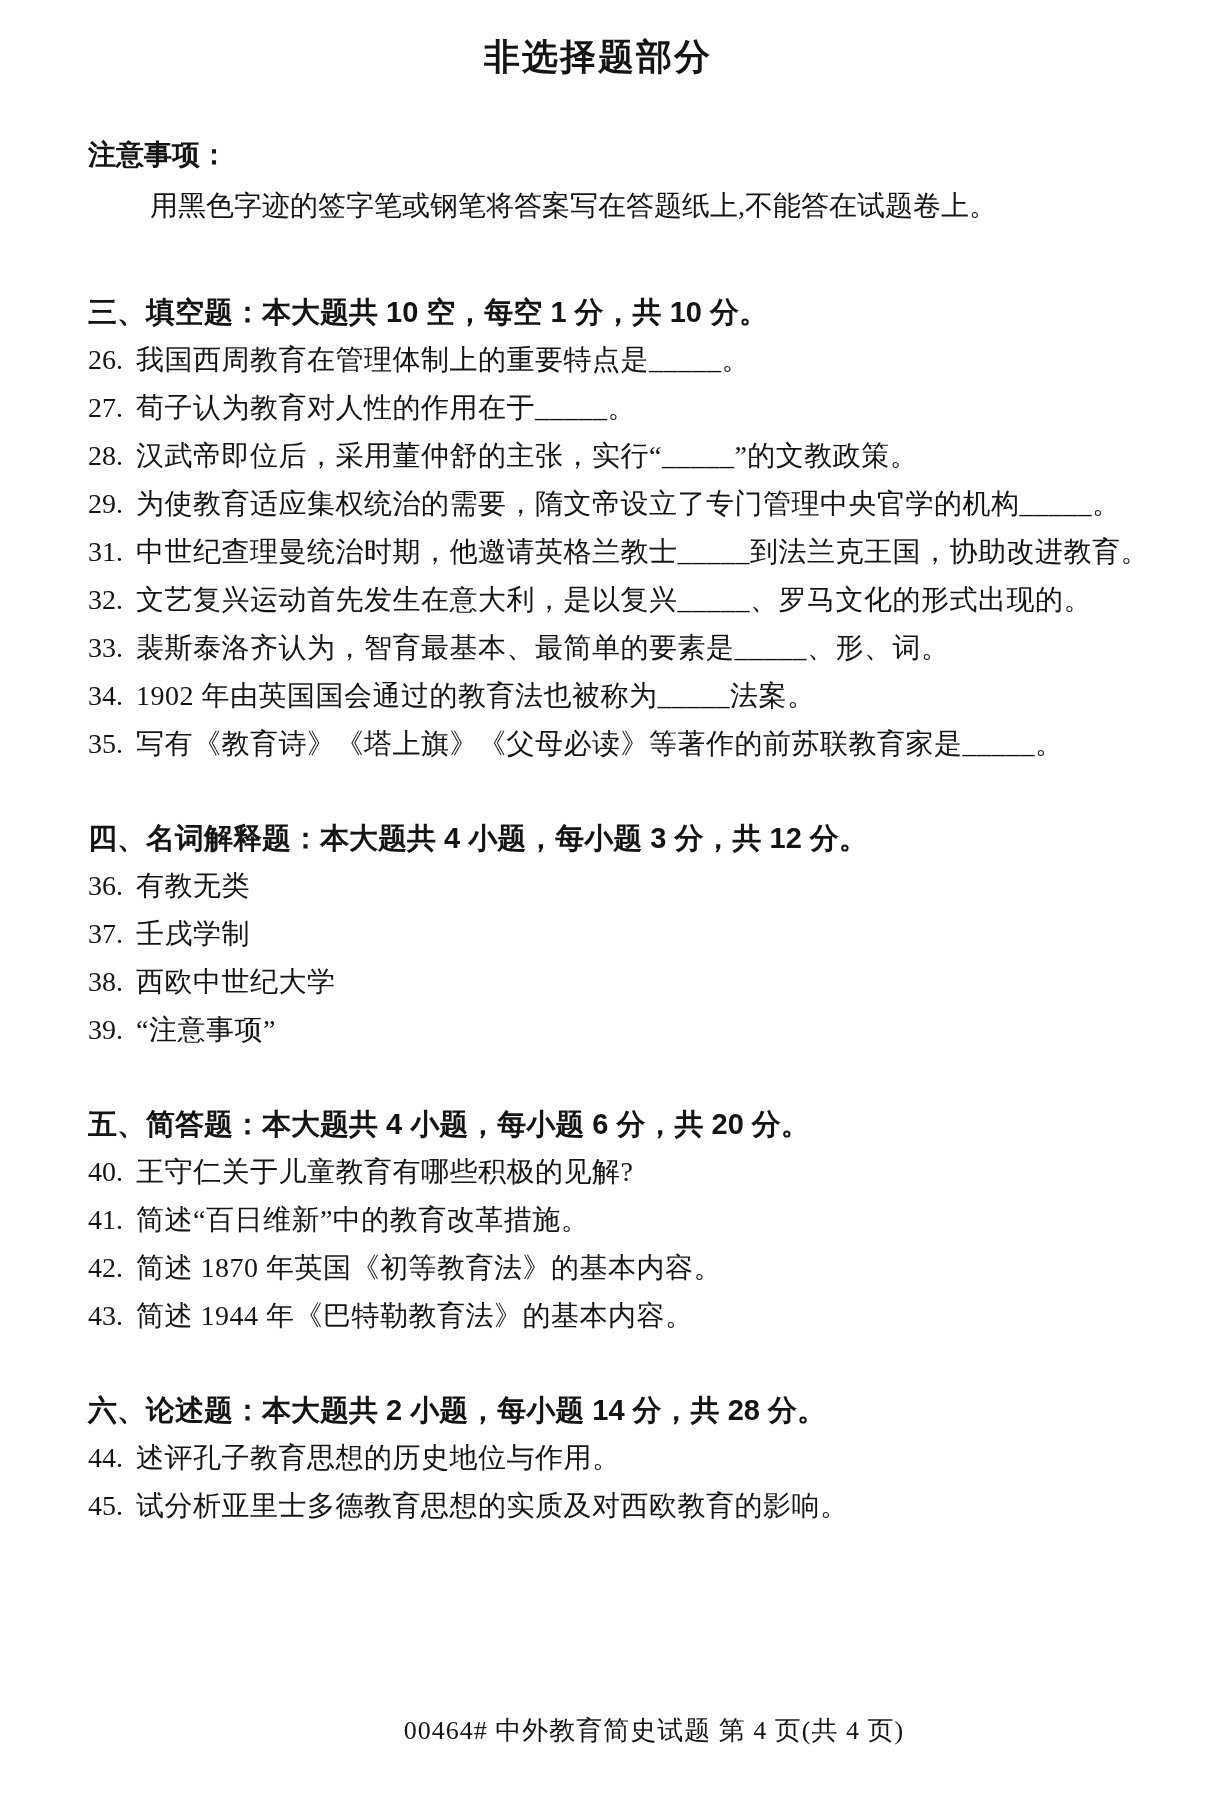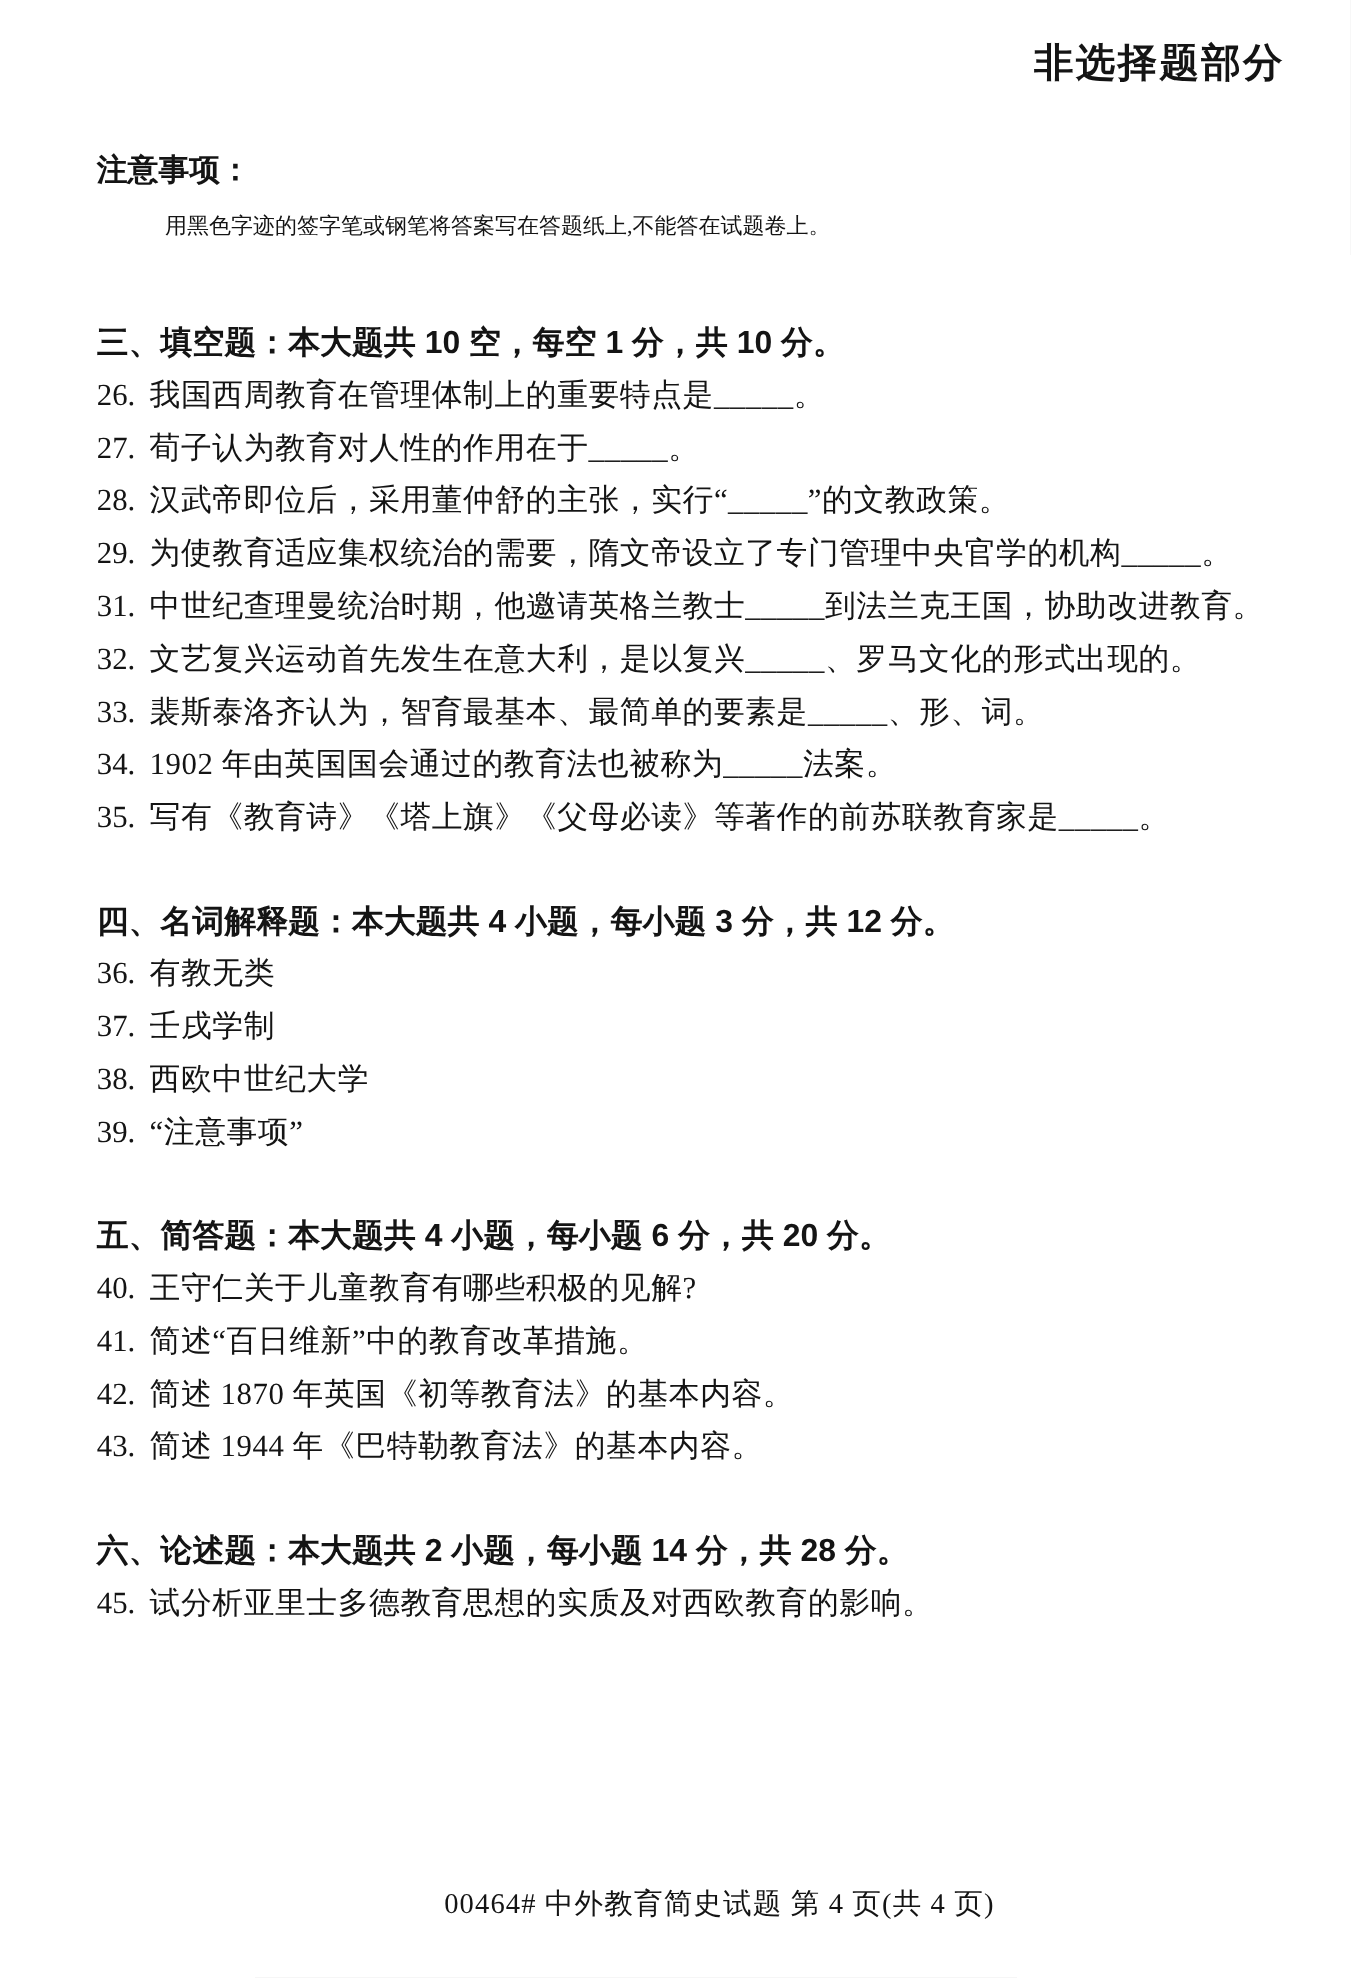--- a/index.html
+++ b/index.html
@@ -9,39 +9,39 @@
     height: 1798px;
     margin: 0 auto;
     background: #ffffff;
     color: #141414;
     font-family: "Liberation Serif", "DejaVu Serif", serif;
     box-sizing: border-box;
     padding: 36px 60px 0 88px;
     overflow: hidden;
   }
   .title {
-    text-align: right;
+    text-align: center;
     font-family: "Liberation Sans", "DejaVu Sans", sans-serif;
     font-weight: bold;
     font-size: 36px;
     line-height: 42px;
     letter-spacing: 2px;
     margin-left: -60px;
   }
   .notice-heading {
     margin-top: 60px;
     font-family: "Liberation Sans", "DejaVu Sans", sans-serif;
     font-weight: bold;
     font-size: 28px;
     line-height: 34px;
   }
   .notice-body {
     margin-top: 16px;
     padding-left: 62px;
-    font-size: 20px;
+    font-size: 28px;
     line-height: 36px;
   }
   .sections { margin-top: 64px; }
   .section { margin-bottom: 46px; }
   .sec-heading {
     font-family: "Liberation Sans", "DejaVu Sans", sans-serif;
     font-weight: bold;
     font-size: 29px;
     line-height: 48px;
   }
@@ -151,20 +151,24 @@
           <span class="qtext">简述 1870 年英国《初等教育法》的基本内容。</span>
         </div>
         <div class="q">
           <span class="qnum">43.</span>
           <span class="qtext">简述 1944 年《巴特勒教育法》的基本内容。</span>
         </div>
       </section>
       <section class="section">
         <div class="sec-heading">六、论述题：本大题共 2 小题，每小题 14 分，共 28 分。</div>
         <div class="q">
+          <span class="qnum">44.</span>
+          <span class="qtext">述评孔子教育思想的历史地位与作用。</span>
+        </div>
+        <div class="q">
           <span class="qnum">45.</span>
           <span class="qtext">试分析亚里士多德教育思想的实质及对西欧教育的影响。</span>
         </div>
       </section>
     </div>
 
   <div class="footer">00464# 中外教育简史试题 第 4 页(共 4 页)</div>
 </div>
 
 </body></html>

